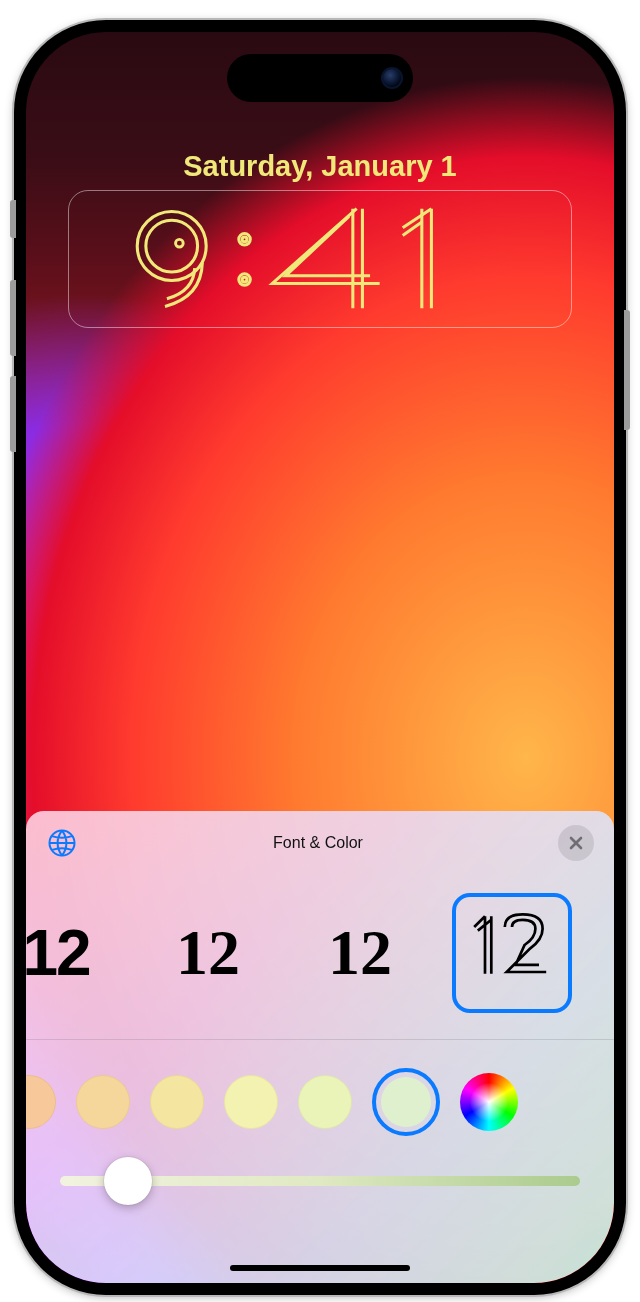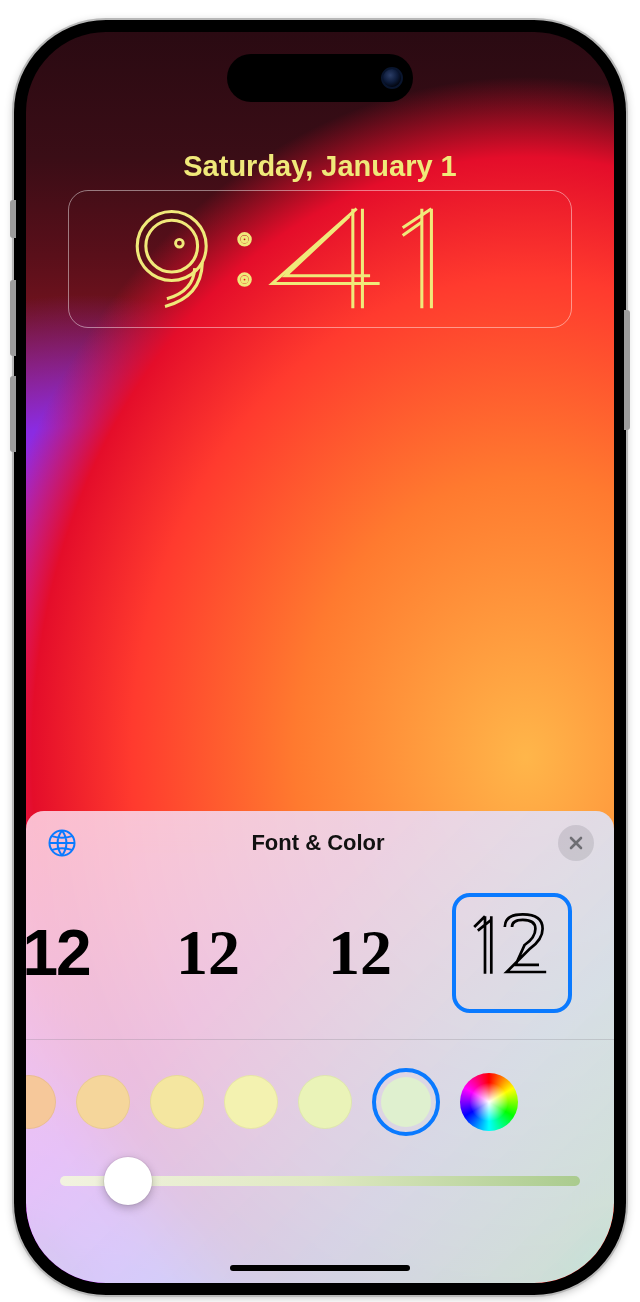--- a/index.html
+++ b/index.html
@@ -80,21 +80,21 @@
     backdrop-filter: blur(20px);
     border-radius:18px 18px 0 0;
     display:flex; flex-direction:column;
   }
   .sheet-header {
     height:64px;
     display:flex; align-items:center; justify-content:space-between;
     padding:0 20px;
   }
   .globe { width:32px; height:32px; display:flex; align-items:center; justify-content:center; }
-  .sheet-title { font-size:22px; font-weight:700; color:#111; }
+  .sheet-title { font-size:16px; font-weight:400; color:#111; }
   .close-btn { width:36px; height:36px; border-radius:50%; background:rgba(120,120,128,.22); display:flex; align-items:center; justify-content:center; }
 
   .font-row {
     display:flex; align-items:center; gap:32px;
     padding:18px 0 26px 0;
     margin-left:-30px; 
   }
   .font-opt {
     width:120px; height:120px;
     display:flex; align-items:center; justify-content:center;

